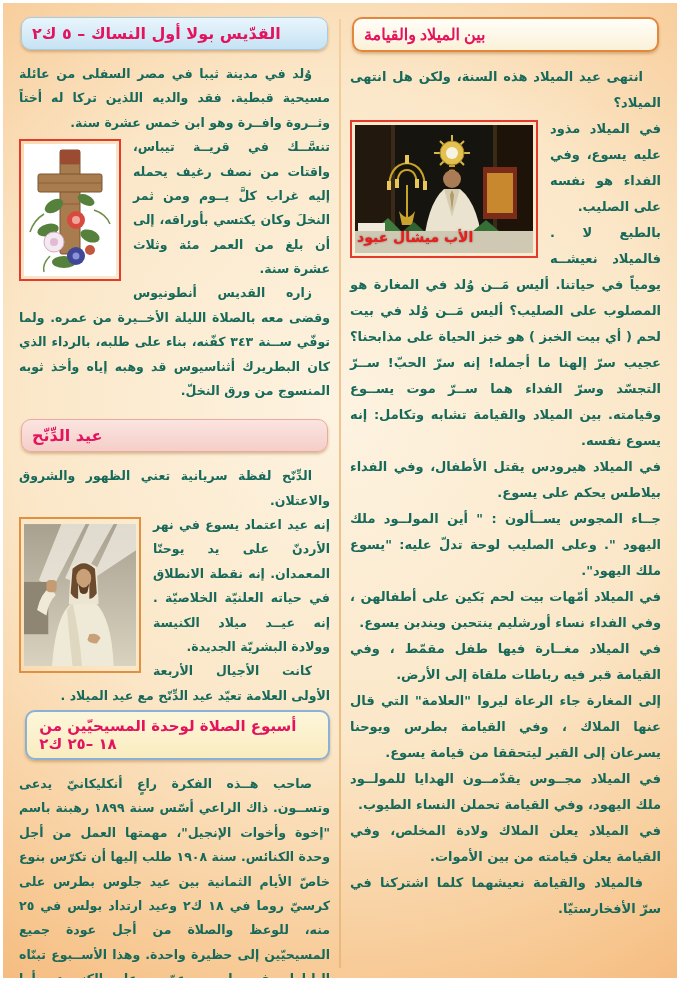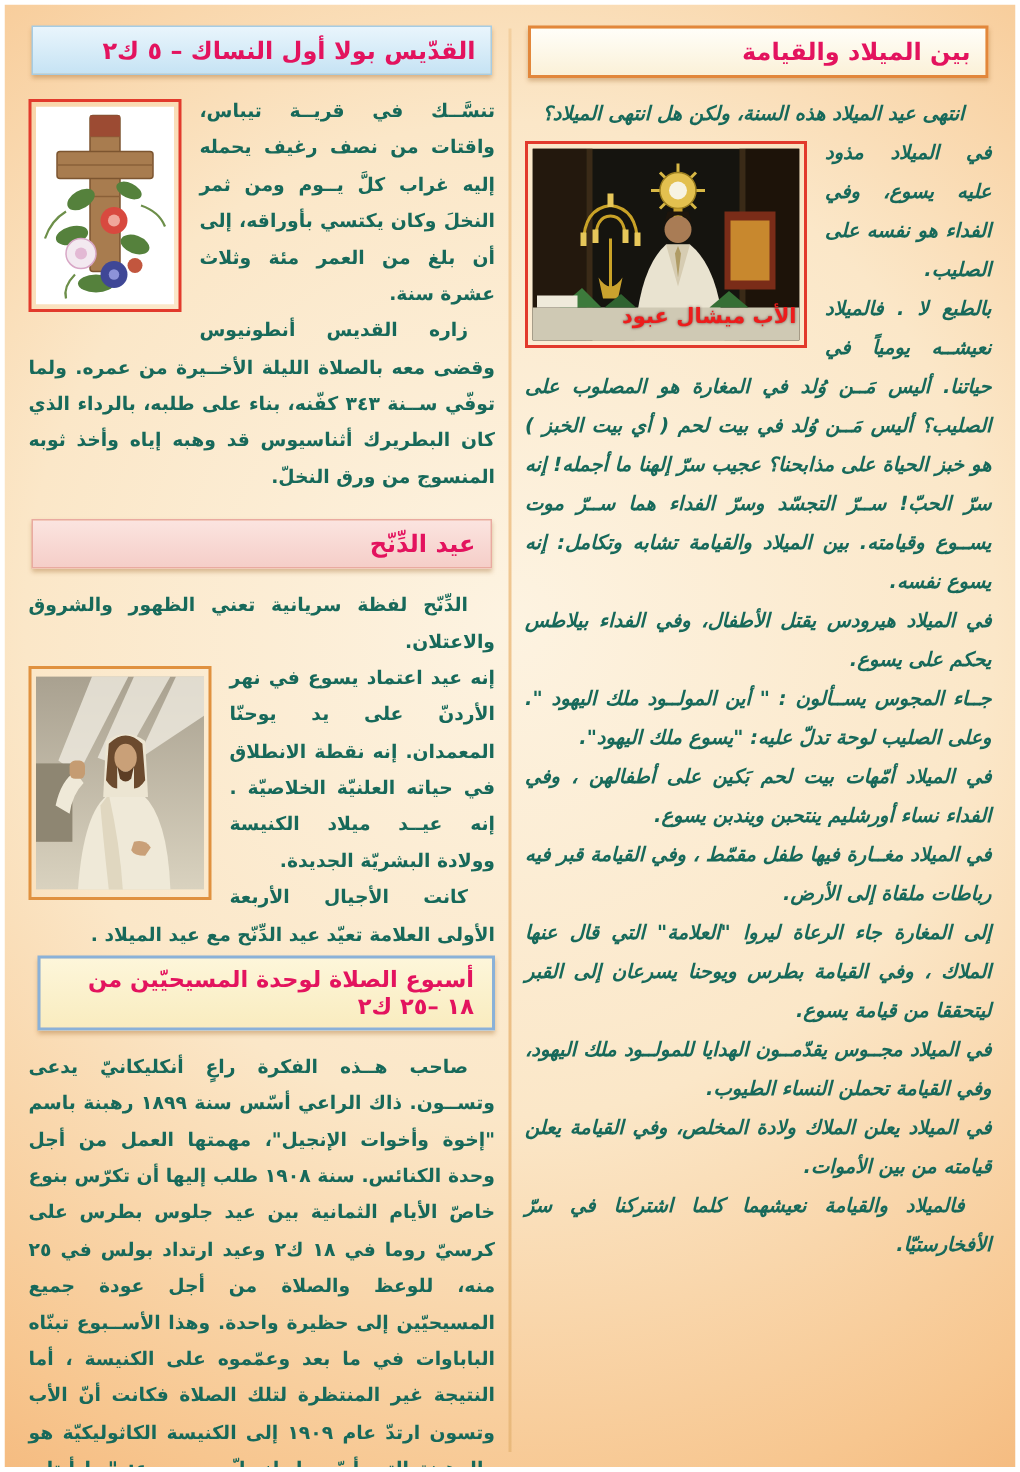--- a/index.html
+++ b/index.html
@@ -7,42 +7,42 @@
   .page {
     width: 680px; height: 981px; margin: 0; position: relative; direction: rtl;
     display: flex; align-items: stretch; overflow: hidden;
     padding: 12px 8px 6px 8px; border: 3px solid #ffffff;
     background: radial-gradient(120% 85% at 50% 42%, #fdf3e1 0%, #fbe7c8 40%, #f7c68f 72%, #f0a35e 100%);
   }
   .col { flex: 1 1 0; padding: 0 8px; min-width: 0; }
   .divider { width: 2px; align-self: stretch; background: linear-gradient(#f3cf9f, #e9b97c); margin: 4px 1px; }
 
   .hdr {
-    border-radius: 0; text-align: right; font-weight: bold; color: #e3135e;
+    border-radius: 10px; text-align: left; font-weight: bold; color: #e3135e;
     font-size: 16px; padding: 6px 10px; margin: 2px 2px 12px;
     box-shadow: 0 2px 3px rgba(150, 85, 20, 0.35);
   }
   .hdr-blue   { background: linear-gradient(#e9f5fc, #c6e3f4); border: 1px solid #a6cce3; }
-  .hdr-cream  { background: linear-gradient(#fffef9, #fbf1d8); border: 2px solid #e2873b; }
+  .hdr-cream  { background: linear-gradient(#fffef9, #fbf1d8); border: 2px solid #e2873b; font-family: Liberation Serif, serif; }
   .hdr-pink   { background: linear-gradient(#fbe4e0, #f5cec8); border: 1px solid #e9aaa0; margin-top: 16px; }
   .hdr-yellow { background: linear-gradient(#fdf6da, #f9ecbf); border: 2px solid #8ab1d8;
                 width: fit-content; max-width: 98%; margin-left: 12px; margin-right: 0;
                 margin-inline-end: auto; font-size: 15px; padding: 5px 12px; }
 
   .col p { margin: 0; text-align: justify; color: #17695a; font-weight: bold; }
-  .col-main p { font-size: 13px;   line-height: 2.0; font-style: italic; }
+  .col-main p { font-size: 13px;   line-height: 2.0; }
   .col-side p { font-size: 12.5px; line-height: 1.95; }
   .indent { text-indent: 18px; }
 
   .ph { float: left; margin: 4px 12px 6px 0; position: relative; line-height: 0; }
   .frame-red    { border: 2px solid #e23a2c; padding: 3px; }
   .frame-orange { border: 2px solid #e0913f; padding: 3px; }
 
   .photo-caption {
-    position: absolute; left: 5px; right: 5px; bottom: 12px; text-align: right;
+    position: absolute; left: 5px; right: 5px; bottom: 12px; text-align: left;
     color: #ed1c1c; font-weight: bold; font-size: 14px; line-height: 1;
     text-shadow: 0 0 2px rgba(60,0,0,.6);
   }
 </style>
 </head>
 <body>
 
 <div class="page">
 
   <div class="col col-main">
@@ -109,20 +109,21 @@
   </div>
 
   <div class="divider"></div>
 
   <div class="col col-side">
 
     <div class="hdr hdr-blue">
       <span>القدّيس بولا أول النساك – ٥ ك٢</span>
     </div>
 
+    <p class="indent">وُلد في مدينة ثيبا في مصر السفلى من عائلة مسيحية قبطية. فقد والديه اللذين تركا له أختاً وثــروة وافــرة وهو ابن خمس عشرة سنة.</p>
 
     <div class="ph frame-red">
       <svg width="92" height="132" viewBox="0 0 92 132">
         <rect width="92" height="132" fill="#ffffff"></rect>
         <g fill="#a87c4f" stroke="#7c5530" stroke-width="1">
           <rect x="36" y="6" width="20" height="104" rx="2"></rect>
           <rect x="14" y="30" width="64" height="18" rx="2"></rect>
         </g>
         <g stroke="#8a6038" stroke-width="1">
           <line x1="36" y1="20" x2="56" y2="20"></line>

